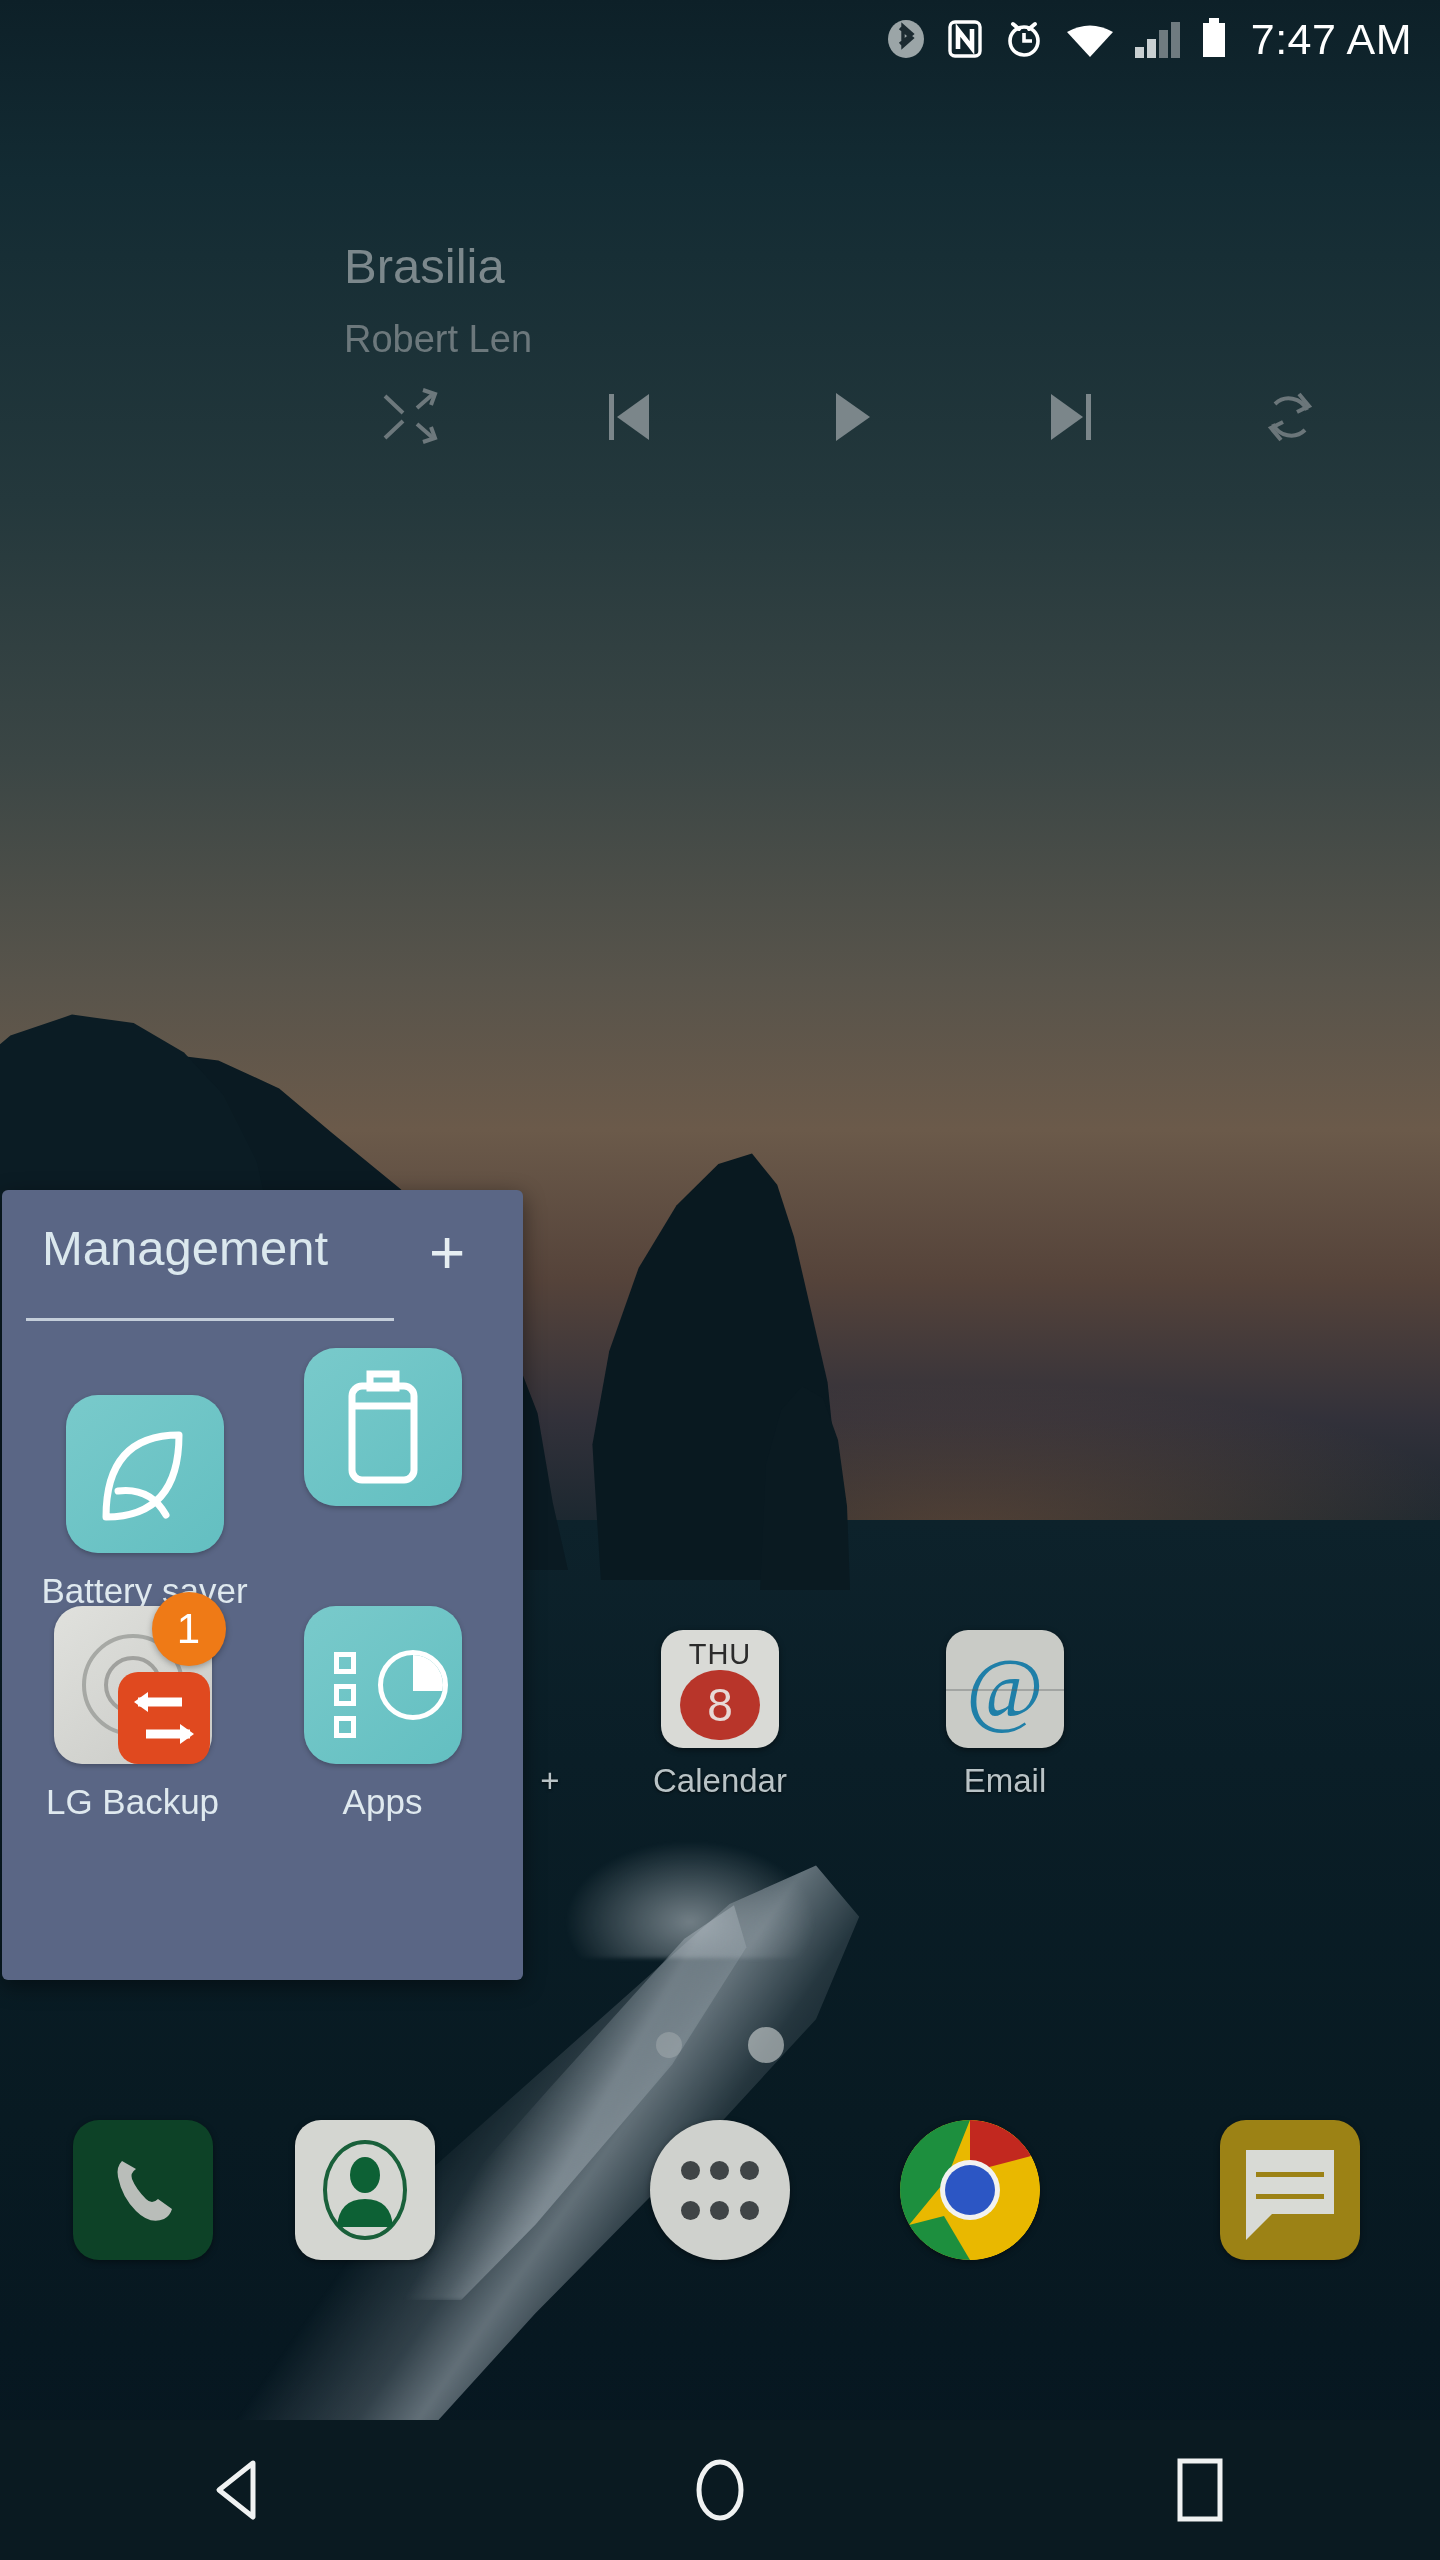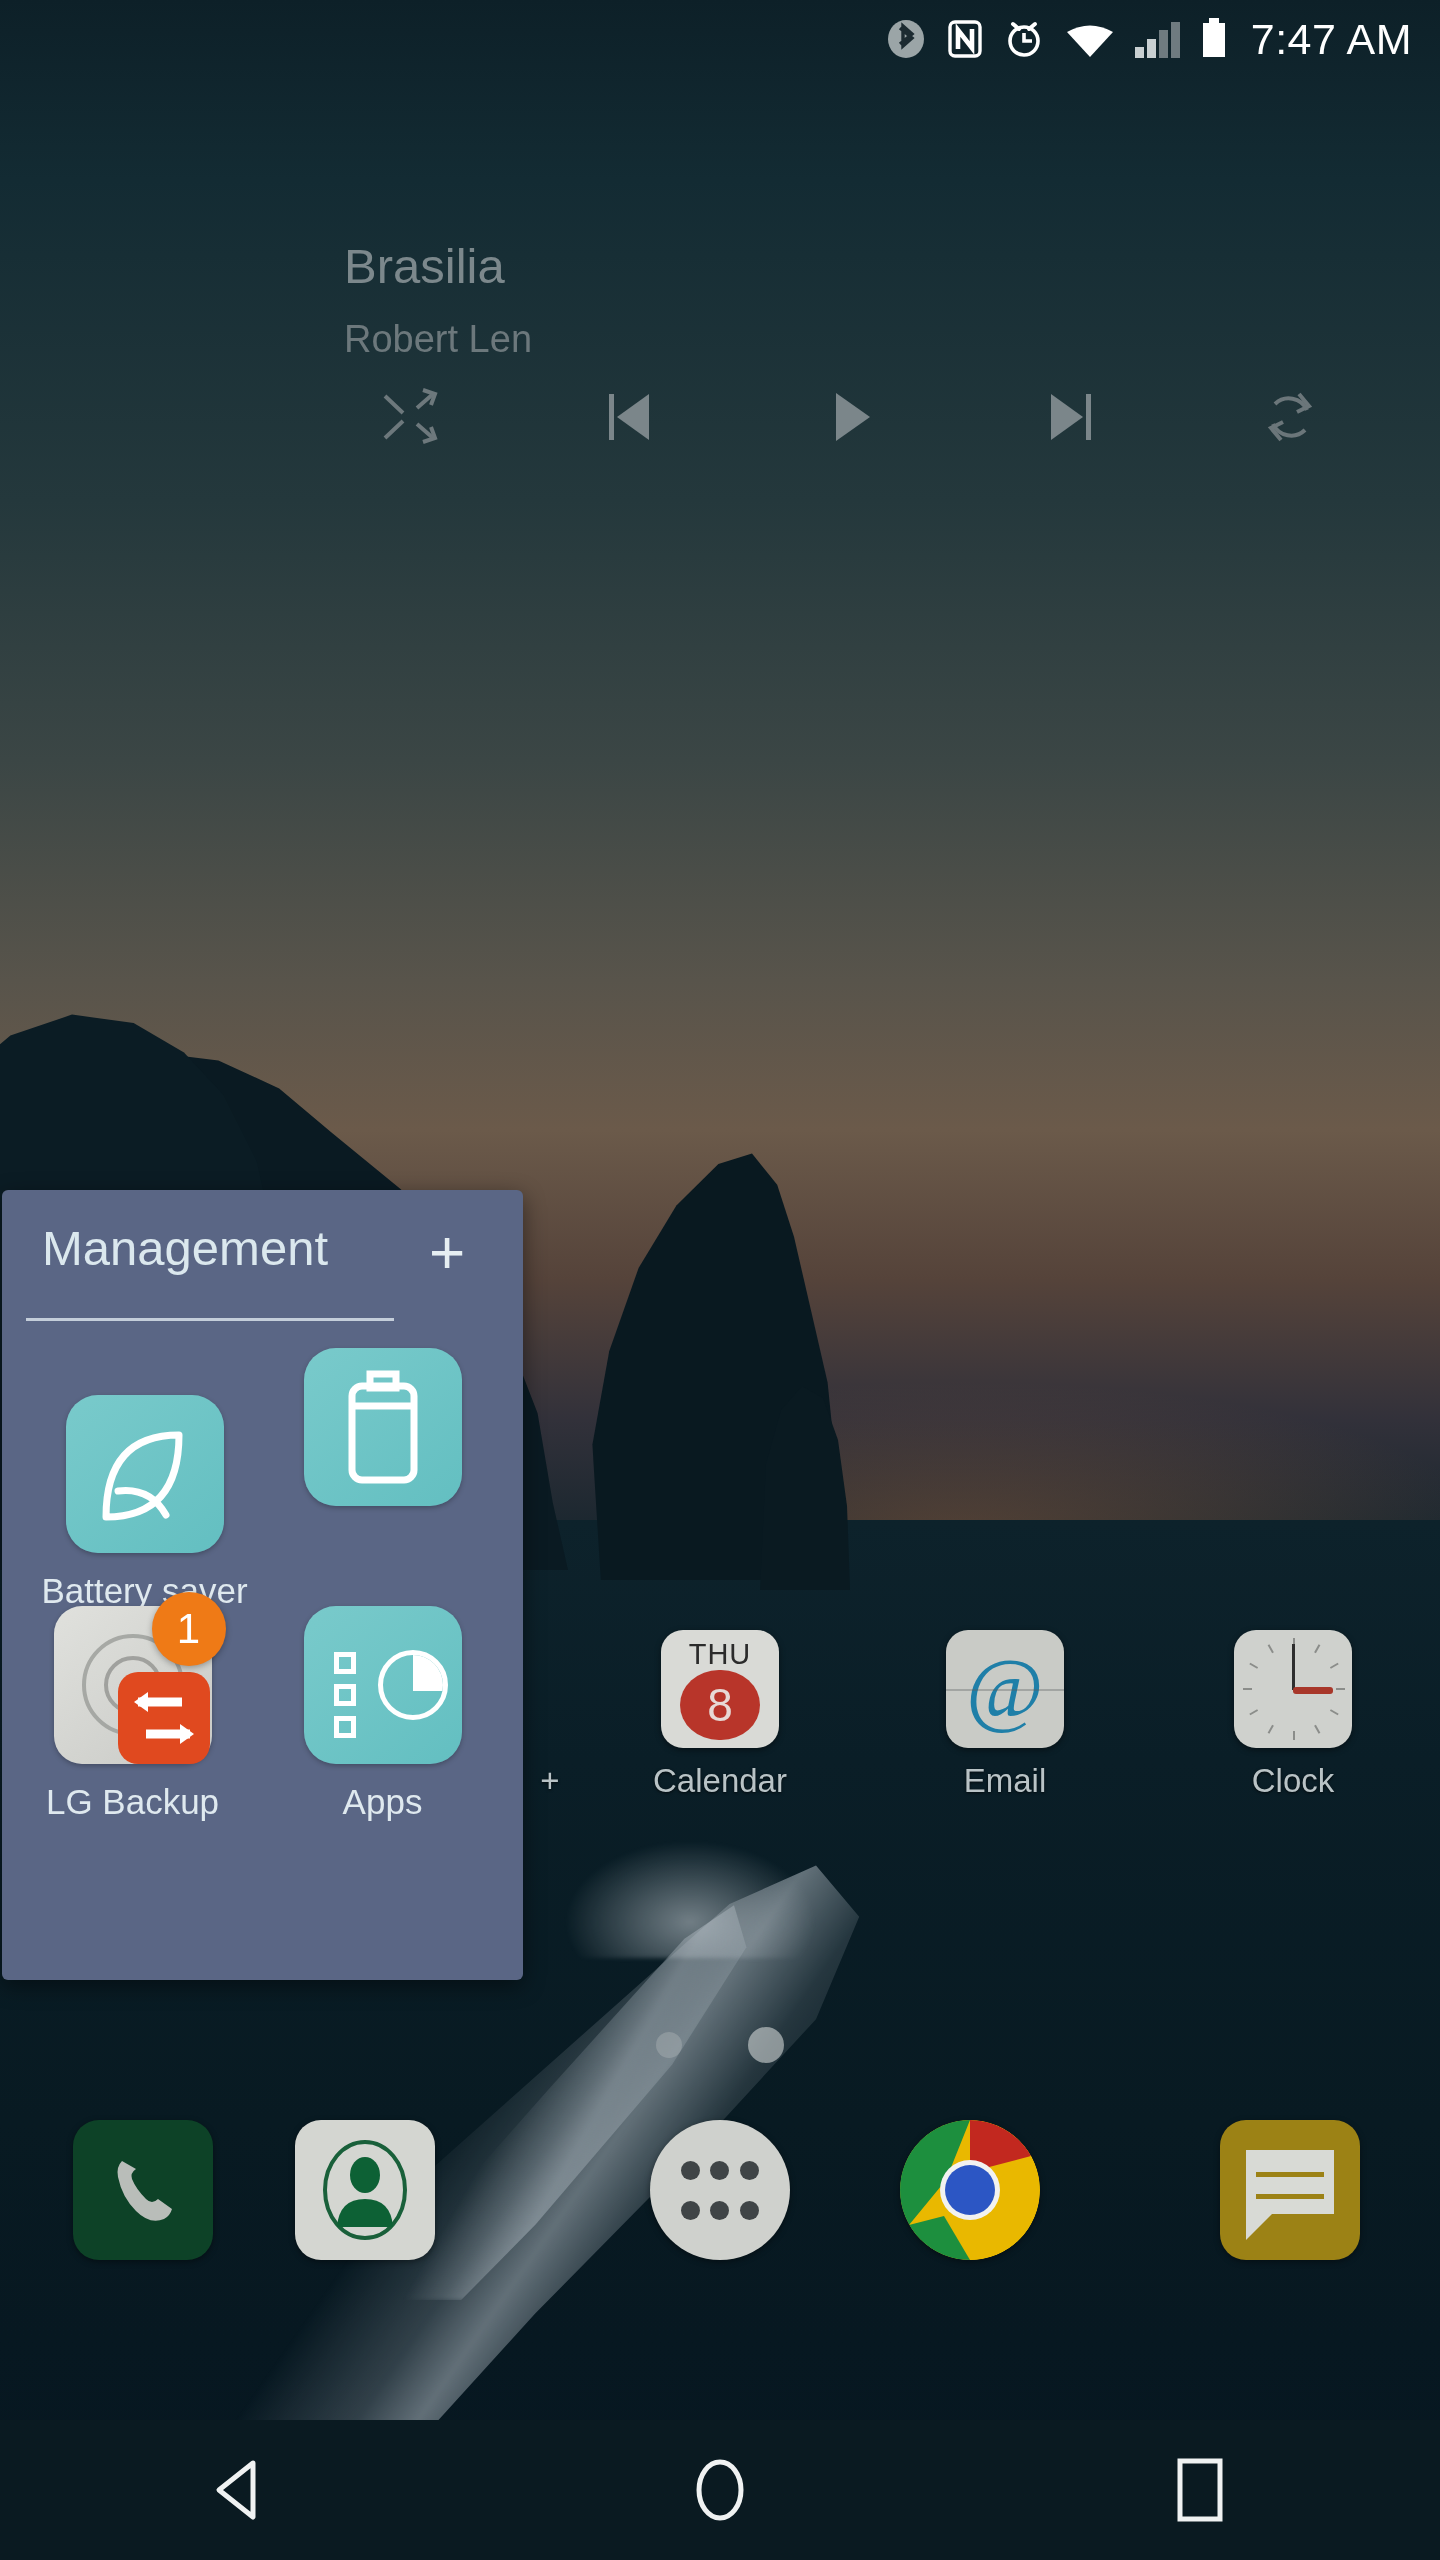--- a/index.html
+++ b/index.html
@@ -422,39 +422,20 @@
   </div>
 
   <div class="hcell" style="left:870px;">
     <div class="app-tile ic-mail">
       <div class="seam"></div>
       <span class="at">@</span>
     </div>
     <div class="hlabel">Email</div>
   </div>
 
-  <div class="hcell" style="left:1158px;">
-    <div class="app-tile ic-clock">
-      <div class="tick" style="transform:rotate(0deg);"></div>
-      <div class="tick" style="transform:rotate(30deg);"></div>
-      <div class="tick" style="transform:rotate(60deg);"></div>
-      <div class="tick" style="transform:rotate(90deg);"></div>
-      <div class="tick" style="transform:rotate(120deg);"></div>
-      <div class="tick" style="transform:rotate(150deg);"></div>
-      <div class="tick" style="transform:rotate(180deg);"></div>
-      <div class="tick" style="transform:rotate(210deg);"></div>
-      <div class="tick" style="transform:rotate(240deg);"></div>
-      <div class="tick" style="transform:rotate(270deg);"></div>
-      <div class="tick" style="transform:rotate(300deg);"></div>
-      <div class="tick" style="transform:rotate(330deg);"></div>
-      <div class="hand-h"></div>
-      <div class="hand-m"></div>
-    </div>
-    <div class="hlabel">Clock</div>
-  </div>
 
 </div>
 
 <div id="pagedots">
   <span class="dot inactive"></span>
   <span class="dot active"></span>
 </div>
 
 <div id="dock">
 

